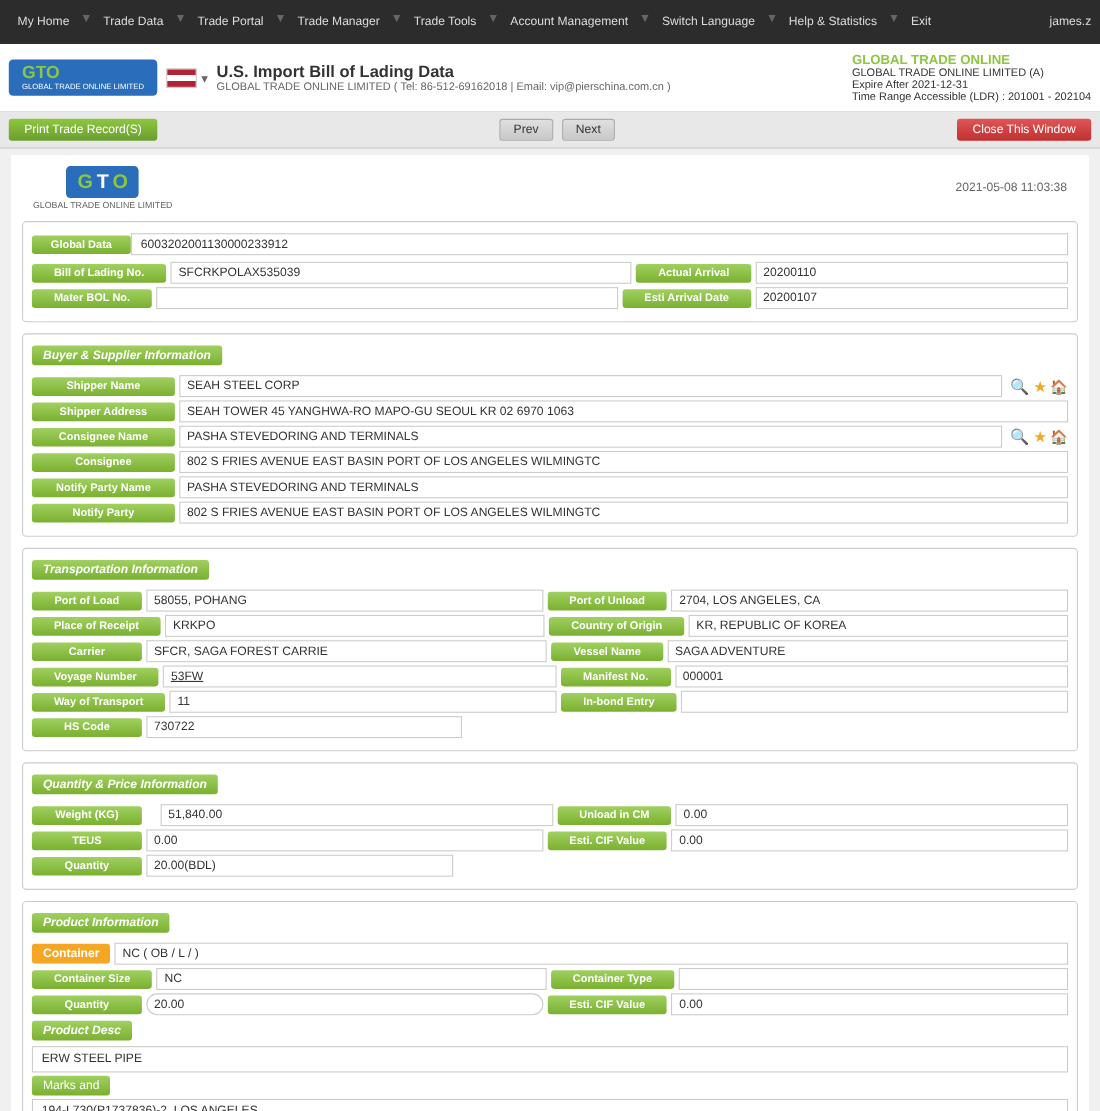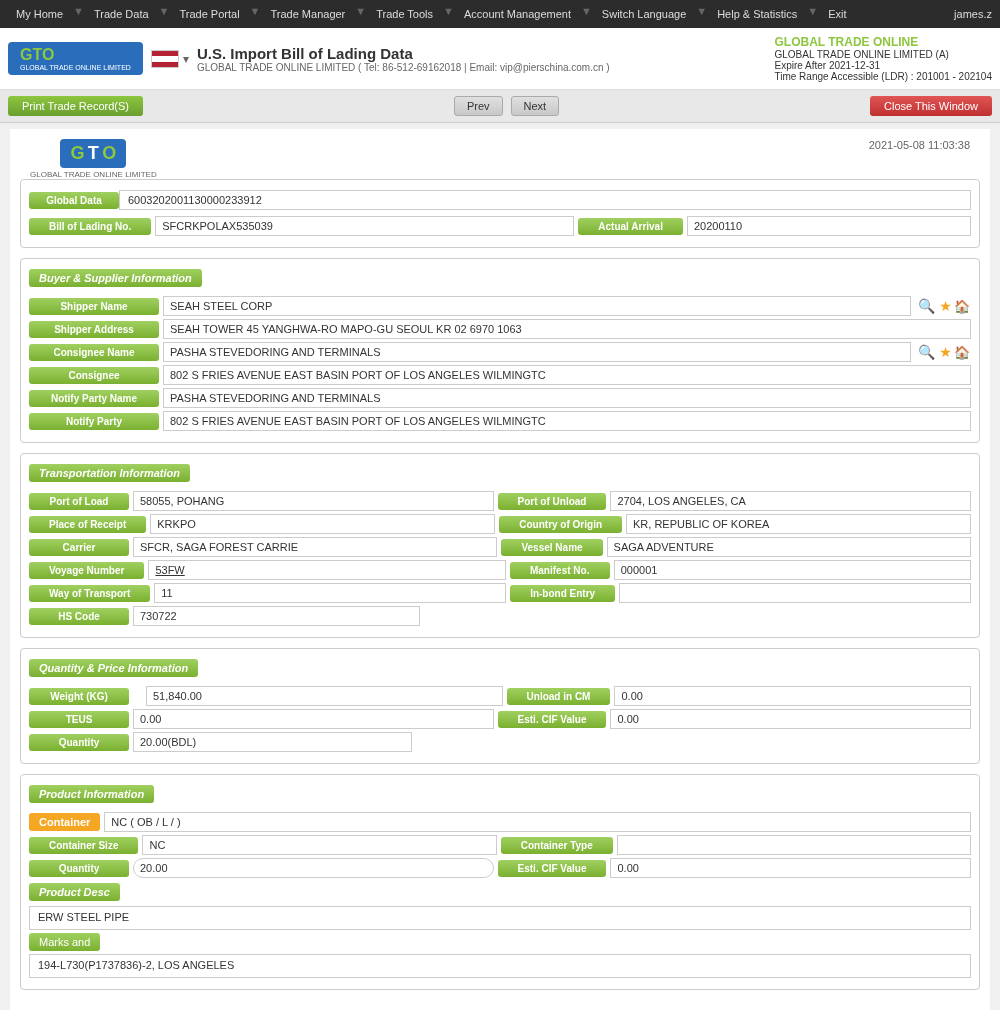--- a/index.html
+++ b/index.html
@@ -1,19 +1,19 @@
 <!DOCTYPE html>
 <html><head>
   <meta charset="utf-8">
   <style>
     * { margin: 0; padding: 0; box-sizing: border-box; }
     body { font-family: Arial, sans-serif; font-size: 12px; background: #f0f0f0; color: #333; width: 1000px; min-height: 1010px; overflow-x: hidden; }
 
     
-    .top-nav { background: #2c2c2c; color: #ccc; display: flex; align-items: center; justify-content: space-between; padding: 0 8px; height: 28px; font-size: 11px; }
+    .top-nav { background: #2c2c2c; color: #ccc; display: flex; align-items: center; justify-content: space-between; padding: 0 8px; height: 40px; font-size: 11px; }
     .top-nav .nav-left { display: flex; gap: 2px; }
     .top-nav .nav-item { padding: 3px 8px; cursor: pointer; color: #ddd; }
     .top-nav .nav-right { color: #ddd; }
 
     
     .header-bar { background: #fff; display: flex; align-items: center; padding: 4px 8px; border-bottom: 1px solid #ddd; height: 62px; }
     .logo-area { display: flex; align-items: center; gap: 8px; flex: 1; }
     .logo-box { background: #2a6ebb; padding: 4px 12px; border-radius: 4px; }
     .logo-sub { color: #fff; font-size: 7px; display: block; }
     .flag-area { display: flex; align-items: center; gap: 4px; }
@@ -29,21 +29,21 @@
     .action-bar { background: #e8e8e8; padding: 6px 8px; display: flex; align-items: center; gap: 8px; border-bottom: 1px solid #ccc; }
     .btn-green { background: linear-gradient(to bottom, #8dc63f, #6a9e30); color: #fff; border: none; padding: 4px 14px; border-radius: 3px; cursor: pointer; font-size: 11px; }
     .btn-gray { background: linear-gradient(to bottom, #e0e0e0, #c8c8c8); color: #333; border: 1px solid #aaa; padding: 3px 12px; border-radius: 3px; cursor: pointer; font-size: 11px; }
     .btn-red { background: linear-gradient(to bottom, #e05555, #c03030); color: #fff; border: none; padding: 4px 14px; border-radius: 3px; cursor: pointer; font-size: 11px; }
     .spacer { flex: 1; }
 
     
     .main-content { background: #fff; margin: 6px auto; padding: 10px; max-width: 980px; }
 
     
-    .record-header { display: flex; justify-content: space-between; align-items: flex-start; padding: 0 10px; }
+    .record-header { display: flex; justify-content: space-between; align-items: center; margin-bottom: 10px; padding: 0 10px; }
     .gto-logo-small { display: flex; flex-direction: column; align-items: center; }
     .gto-logo-img { background: #2a6ebb; padding: 4px 10px; border-radius: 4px; margin-bottom: 2px; }
     .gto-logo-img .g-text { color: #8dc63f; font-weight: bold; font-size: 18px; }
     .gto-logo-img .t-text { color: #fff; font-weight: bold; font-size: 18px; }
     .gto-logo-img .o-text { color: #8dc63f; font-weight: bold; font-size: 18px; }
     .gto-sub-text { color: #666; font-size: 8px; }
     .record-datetime { font-size: 11px; color: #666; }
 
     
     .data-section { border: 1px solid #ccc; border-radius: 4px; margin-bottom: 10px; overflow: hidden; }
@@ -148,20 +148,26 @@
       <div class="global-data-row">
         <div class="global-data-label field-label">Global Data</div>
         <div class="global-data-value field-value">6003202001130000233912</div>
       </div>
       <div class="data-row">
         <div class="field-label">Bill of Lading No.</div>
         <div class="field-value" style="flex:1.5;">SFCRKPOLAX535039</div>
         <div class="field-label">Actual Arrival</div>
         <div class="field-value" style="flex:1;">20200110</div>
       </div>
+      <div class="data-row">
+        <div class="field-label">Mater BOL No.</div>
+        <div class="field-value" style="flex:1.5;"></div>
+        <div class="field-label">Esti Arrival Date</div>
+        <div class="field-value" style="flex:1;">20200107</div>
+      </div>
     </div>
   </div>
 
   <div class="data-section">
     <div class="section-padding">
       <span class="section-label">Buyer &amp; Supplier Information</span>
       <div class="data-row">
         <div class="field-label field-label-wide">Shipper Name</div>
         <div class="field-value field-value-full">SEAH STEEL CORP</div>
         <div class="field-icon">

